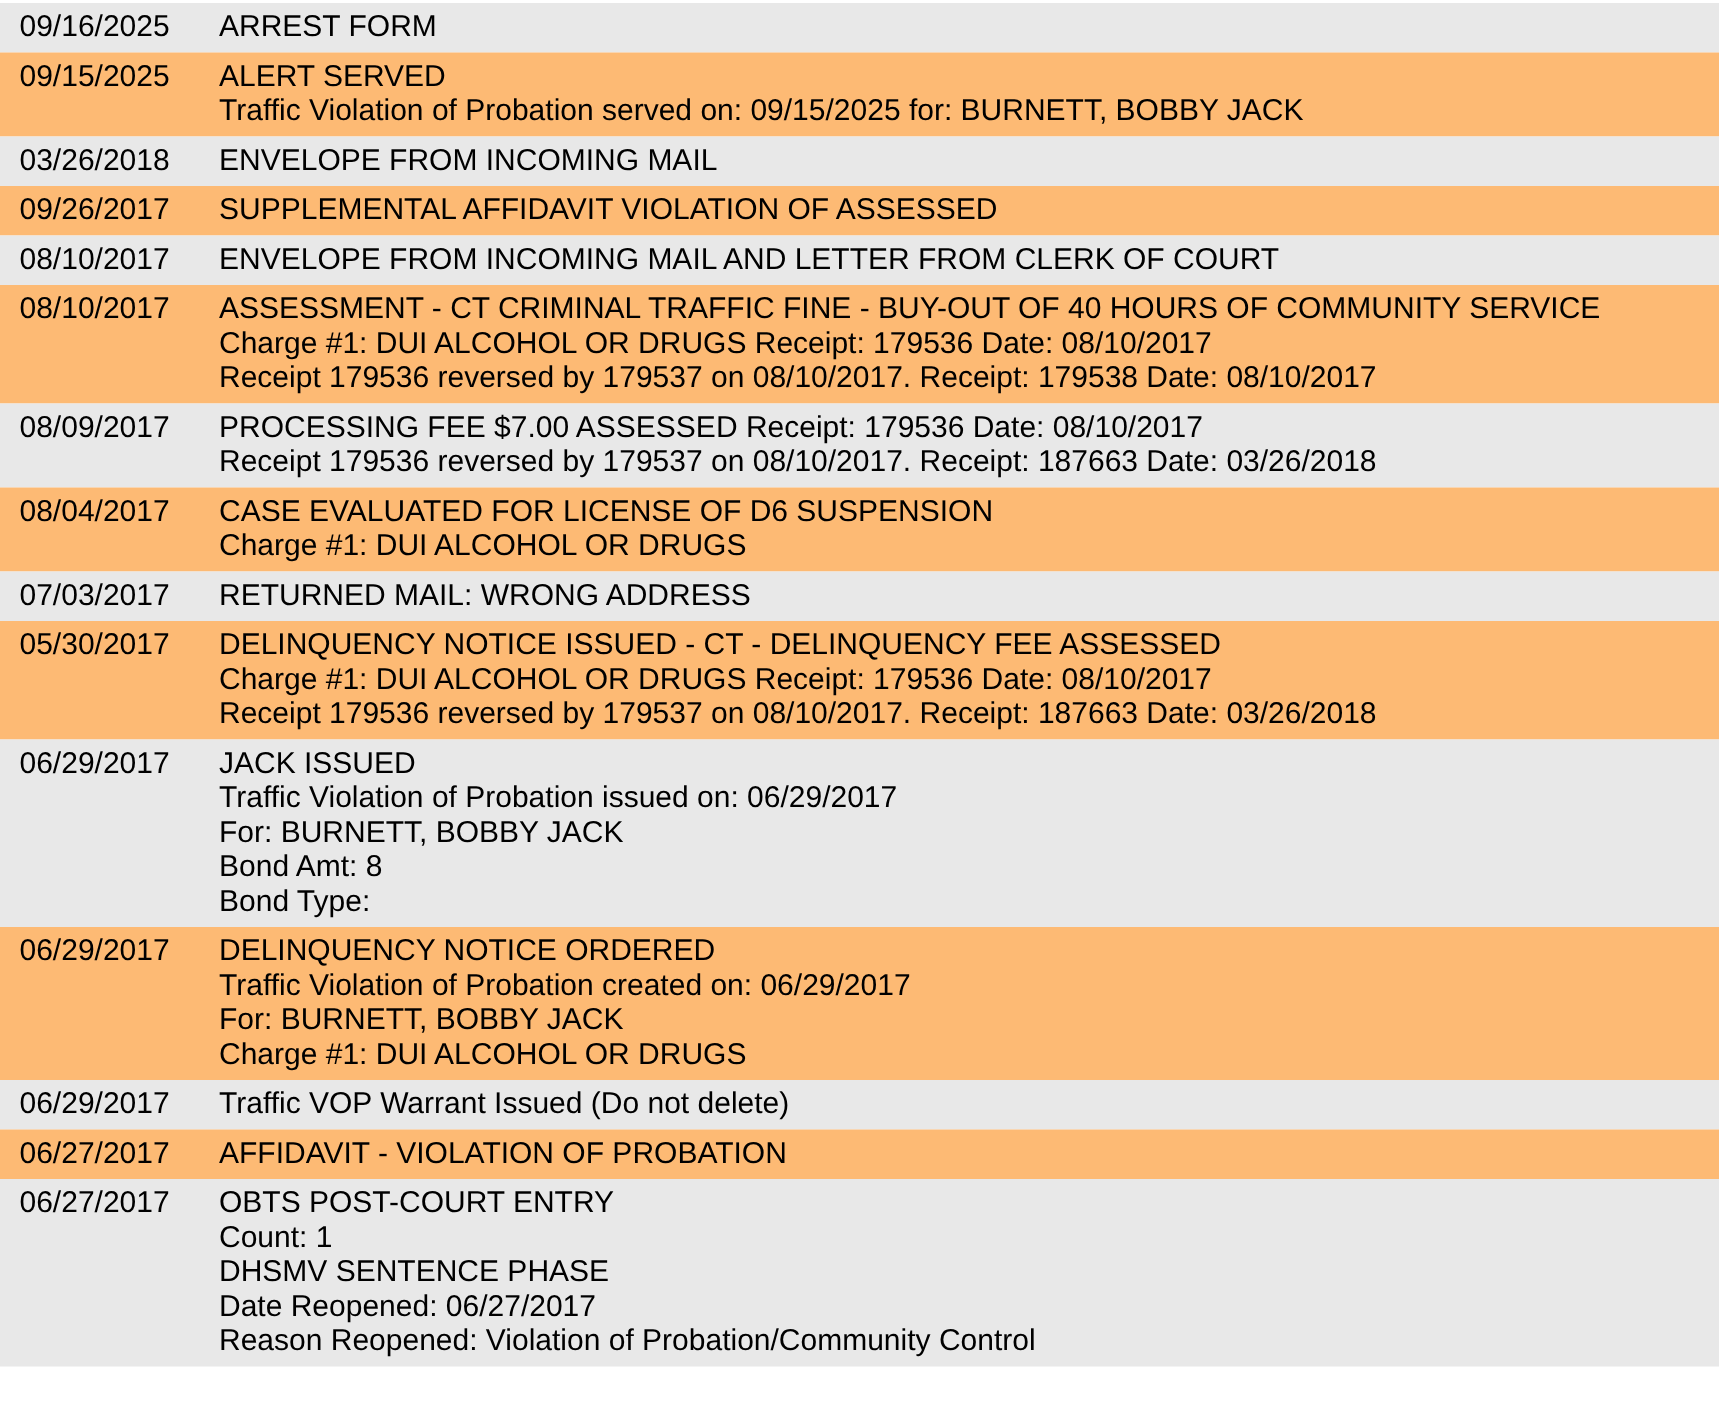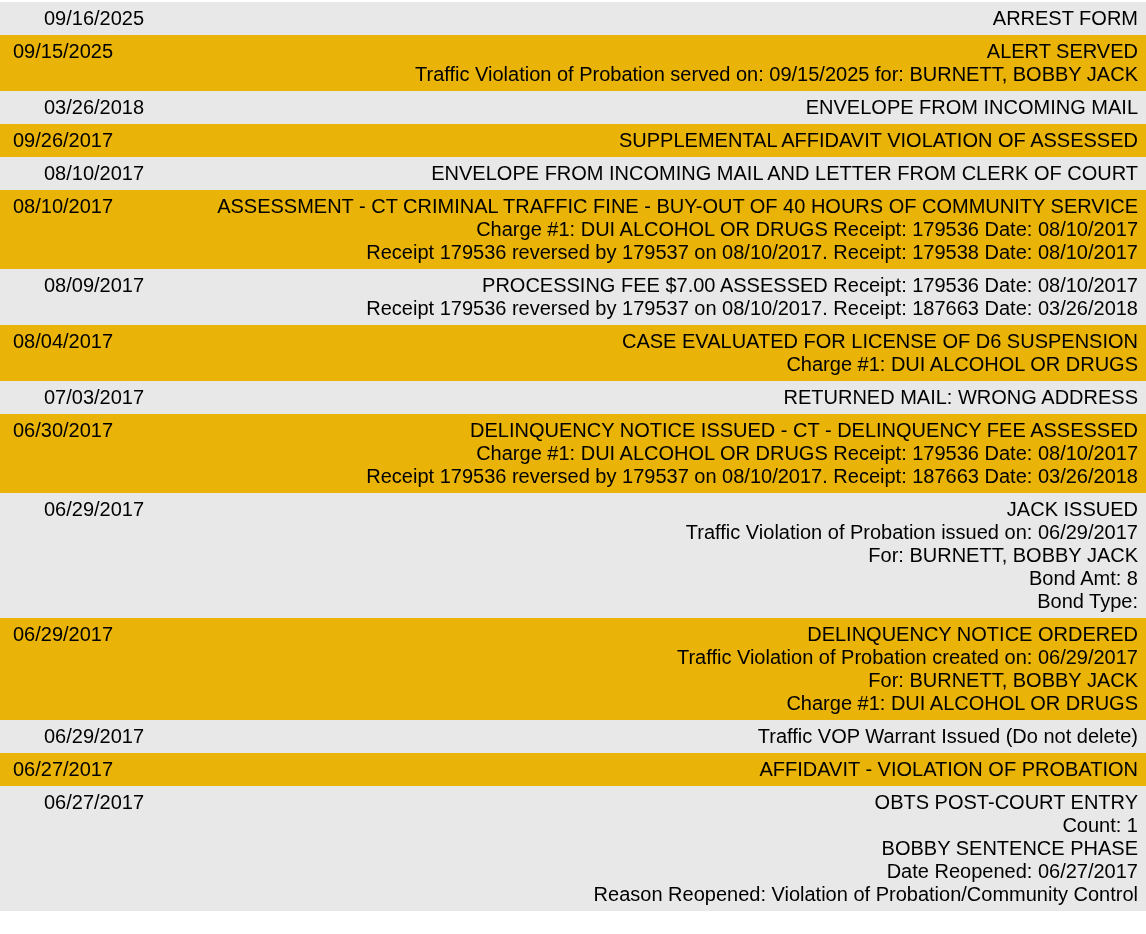--- a/index.html
+++ b/index.html
@@ -18,42 +18,40 @@
     -webkit-font-smoothing: antialiased;
   }
   .docket {
     padding-top: 2px;
     width: 1146px;
   }
   .row {
     display: flex;
     align-items: flex-start;
     padding: 5px 0;
-    background: #eab308;
+    background: #fdba74;
   }
   .row.alt {
     background: #e8e8e8;
-    padding-left: 31px;
   }
   .date {
     flex: 0 0 146px;
     box-sizing: border-box;
     padding-left: 13px;
     white-space: nowrap;
   }
   .desc {
     flex: 1 1 auto;
     min-width: 0;
     padding-right: 8px;
   }
   .desc .line {
     display: block;
     white-space: nowrap;
     overflow: hidden;
-    text-align: right;
   }
 </style>
 </head>
 <body>
 
 <div class="docket">
     <div class="row alt">
     <div class="date">09/16/2025</div>
     <div class="desc">
         <div class="line">ARREST FORM</div>
@@ -106,21 +104,21 @@
         <div class="line">Charge #1: DUI ALCOHOL OR DRUGS</div>
       </div>
   </div>
     <div class="row alt">
     <div class="date">07/03/2017</div>
     <div class="desc">
         <div class="line">RETURNED MAIL: WRONG ADDRESS</div>
       </div>
   </div>
     <div class="row">
-    <div class="date">06/30/2017</div>
+    <div class="date">05/30/2017</div>
     <div class="desc">
         <div class="line">DELINQUENCY NOTICE ISSUED - CT - DELINQUENCY FEE ASSESSED</div>
         <div class="line">Charge #1: DUI ALCOHOL OR DRUGS Receipt: 179536 Date: 08/10/2017</div>
         <div class="line">Receipt 179536 reversed by 179537 on 08/10/2017. Receipt: 187663 Date: 03/26/2018</div>
       </div>
   </div>
     <div class="row alt">
     <div class="date">06/29/2017</div>
     <div class="desc">
         <div class="line">JACK ISSUED</div>
@@ -149,18 +147,18 @@
     <div class="date">06/27/2017</div>
     <div class="desc">
         <div class="line">AFFIDAVIT - VIOLATION OF PROBATION</div>
       </div>
   </div>
     <div class="row alt">
     <div class="date">06/27/2017</div>
     <div class="desc">
         <div class="line">OBTS POST-COURT ENTRY</div>
         <div class="line">Count: 1</div>
-        <div class="line">BOBBY SENTENCE PHASE</div>
+        <div class="line">DHSMV SENTENCE PHASE</div>
         <div class="line">Date Reopened: 06/27/2017</div>
         <div class="line">Reason Reopened: Violation of Probation/Community Control</div>
       </div>
   </div>
   </div>
 
 </body></html>

